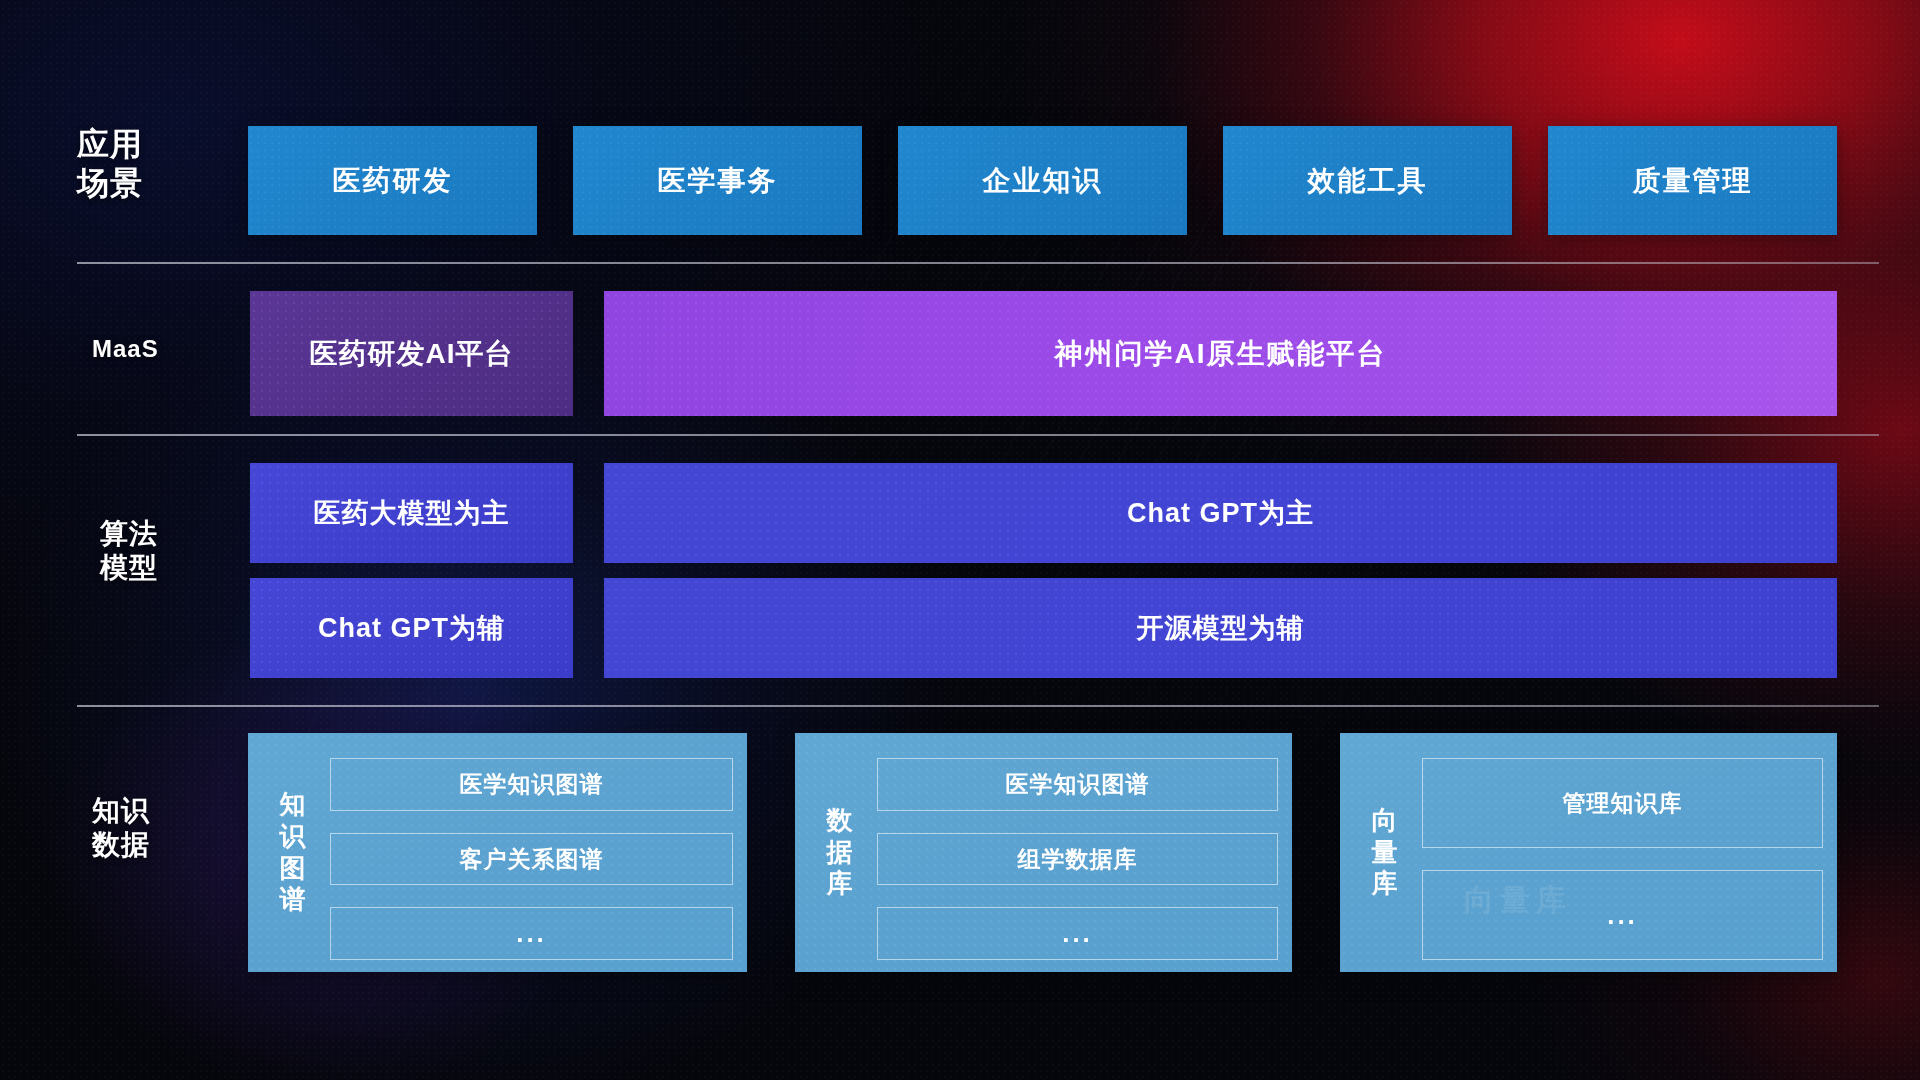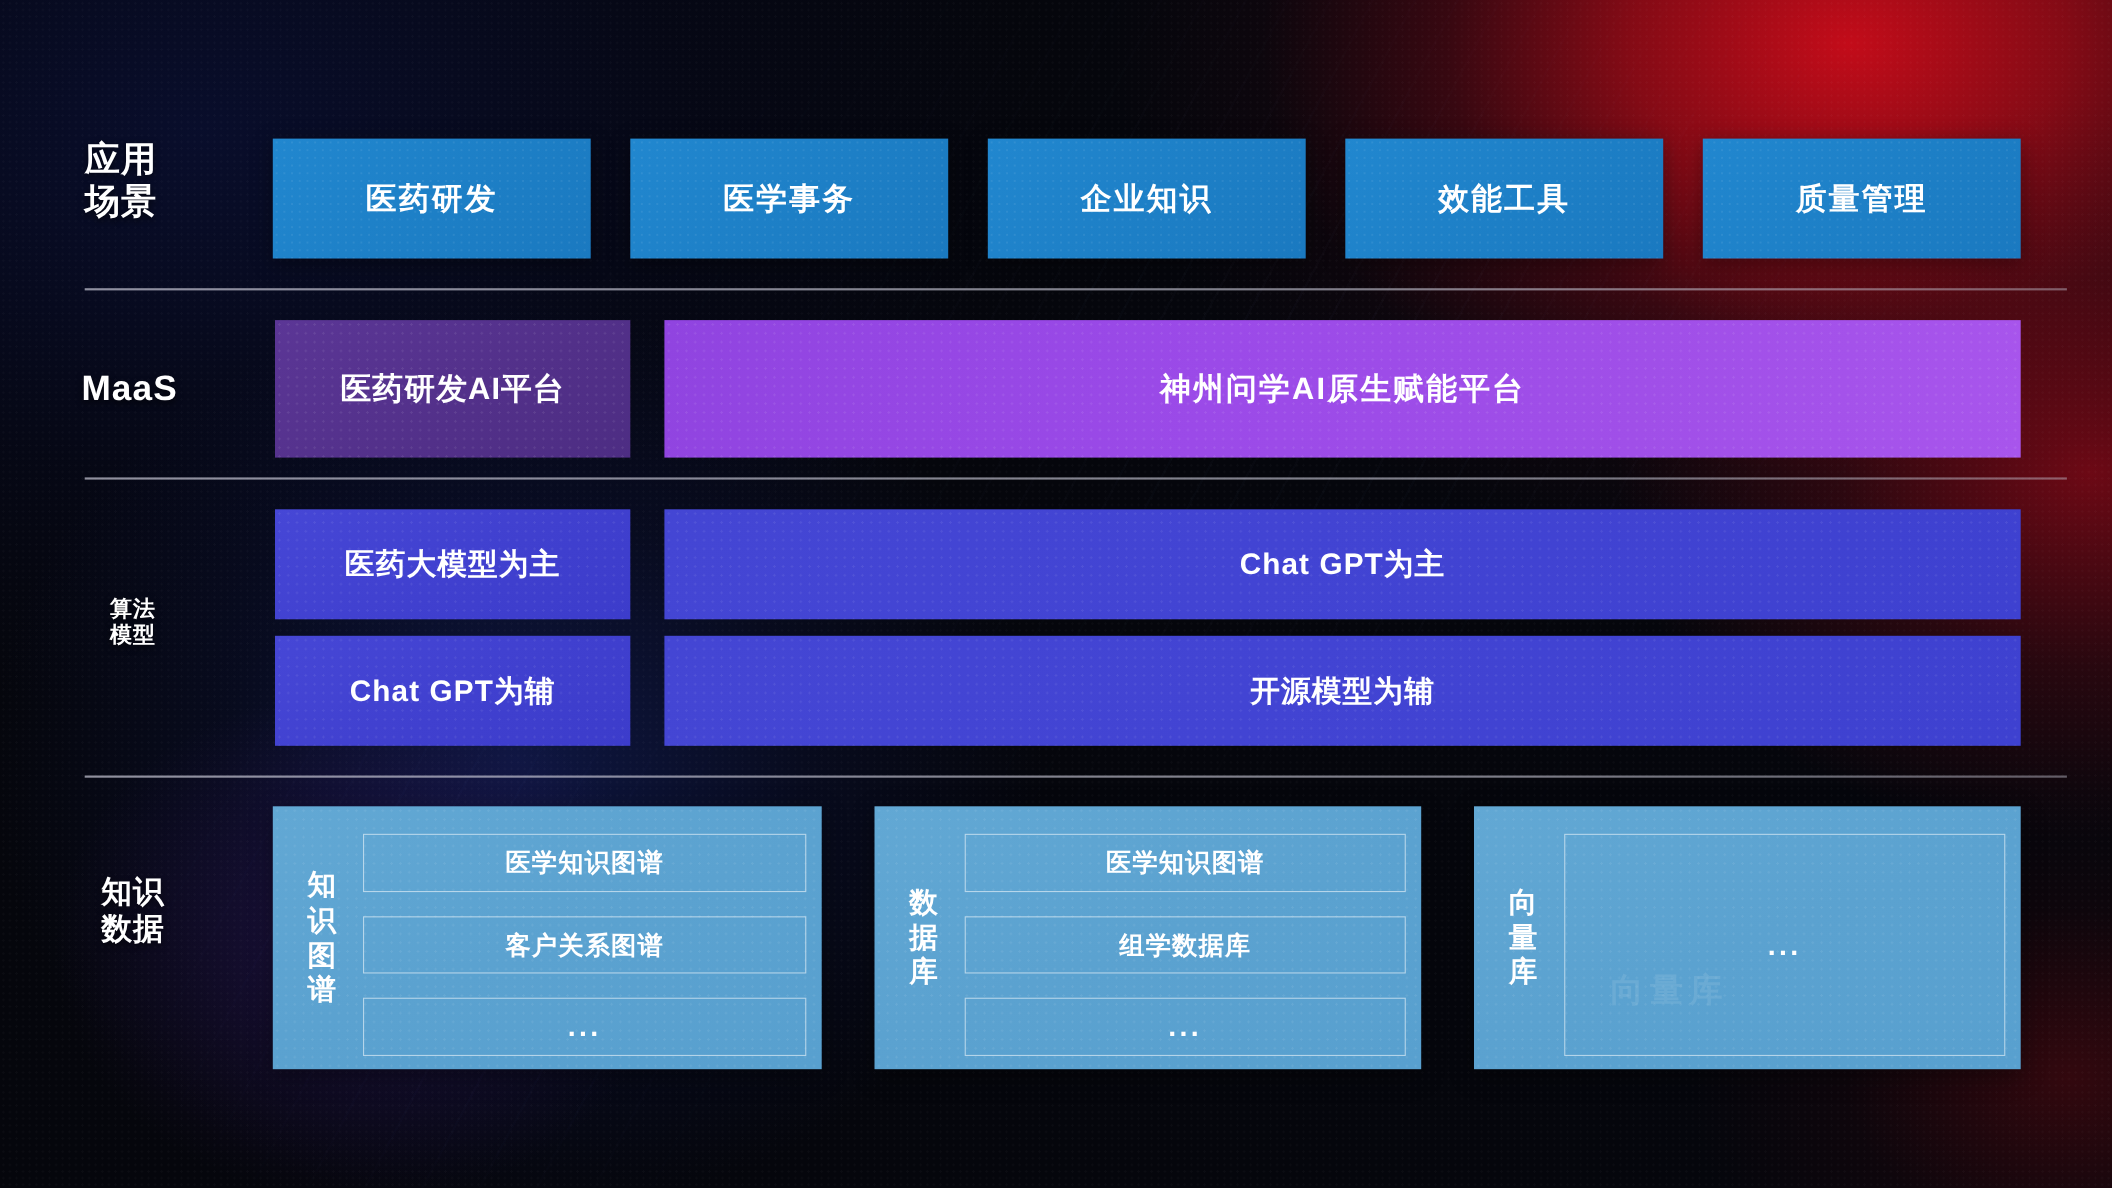--- a/index.html
+++ b/index.html
@@ -284,32 +284,32 @@
     </div>
     <div class="app-cell" style="left:1223px; width:289px;">
       <span>效能工具</span>
     </div>
     <div class="app-cell" style="left:1548px; width:289px;">
       <span>质量管理</span>
     </div>
 
     <div class="divider" style="top:262px;"></div>
 
-    <div class="row-label" style="left:74px; top:334px; font-size:32px;">MaaS</div>
+    <div class="row-label" style="left:92px; top:334px; font-size:24px;">MaaS</div>
 
     <div class="maas-left">
       <span>医药研发AI平台</span>
     </div>
     <div class="maas-right">
       <span>神州问学AI原生赋能平台</span>
     </div>
 
     <div class="divider" style="top:434px;"></div>
 
-    <div class="row-label" style="left:100px; top:542px; font-size:20px;">算法
+    <div class="row-label" style="left:100px; top:517px; font-size:28px;">算法
 模型</div>
 
     <div class="algo-left" style="top:463px;">
       <span>医药大模型为主</span>
     </div>
     <div class="algo-right" style="top:463px;">
       <span>Chat GPT为主</span>
     </div>
     <div class="algo-left" style="top:578px;">
       <span>Chat GPT为辅</span>
@@ -344,20 +344,21 @@
         <div class="kitem">组学数据库</div>
         <div class="kitem ellipsis">...</div>
       </div>
     </div>
 
     <div class="kpanel" style="left:1340px; width:497px;">
       <div class="kpanel-label">向
 量
 库</div>
       <div class="kpanel-items">
+        <div class="kitem">管理知识库</div>
         <div class="kitem ellipsis">...</div>
       </div>
     </div>
 
     <div class="wm">向量库</div>
 
   </div>
 </div>
 
 </body></html>

